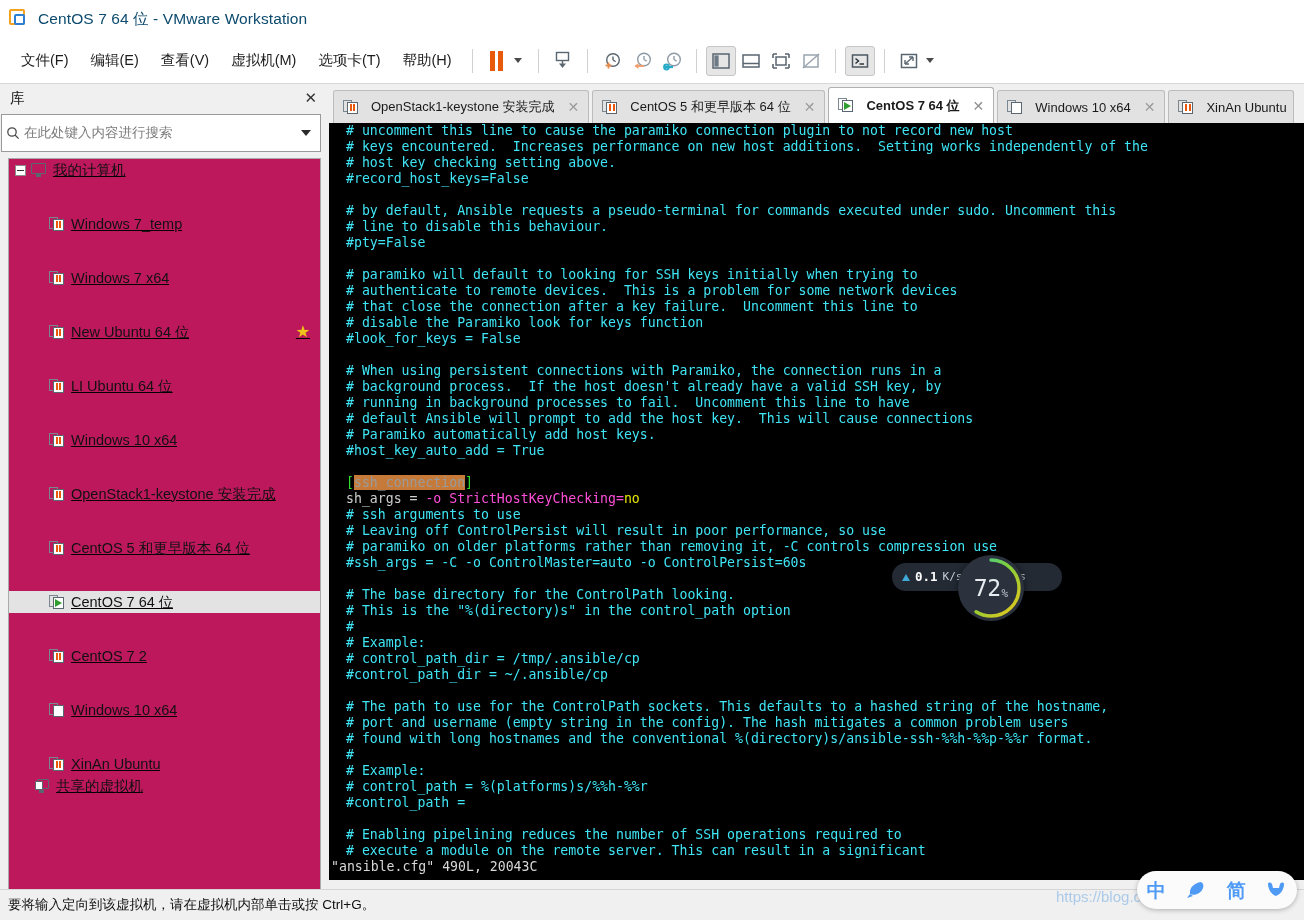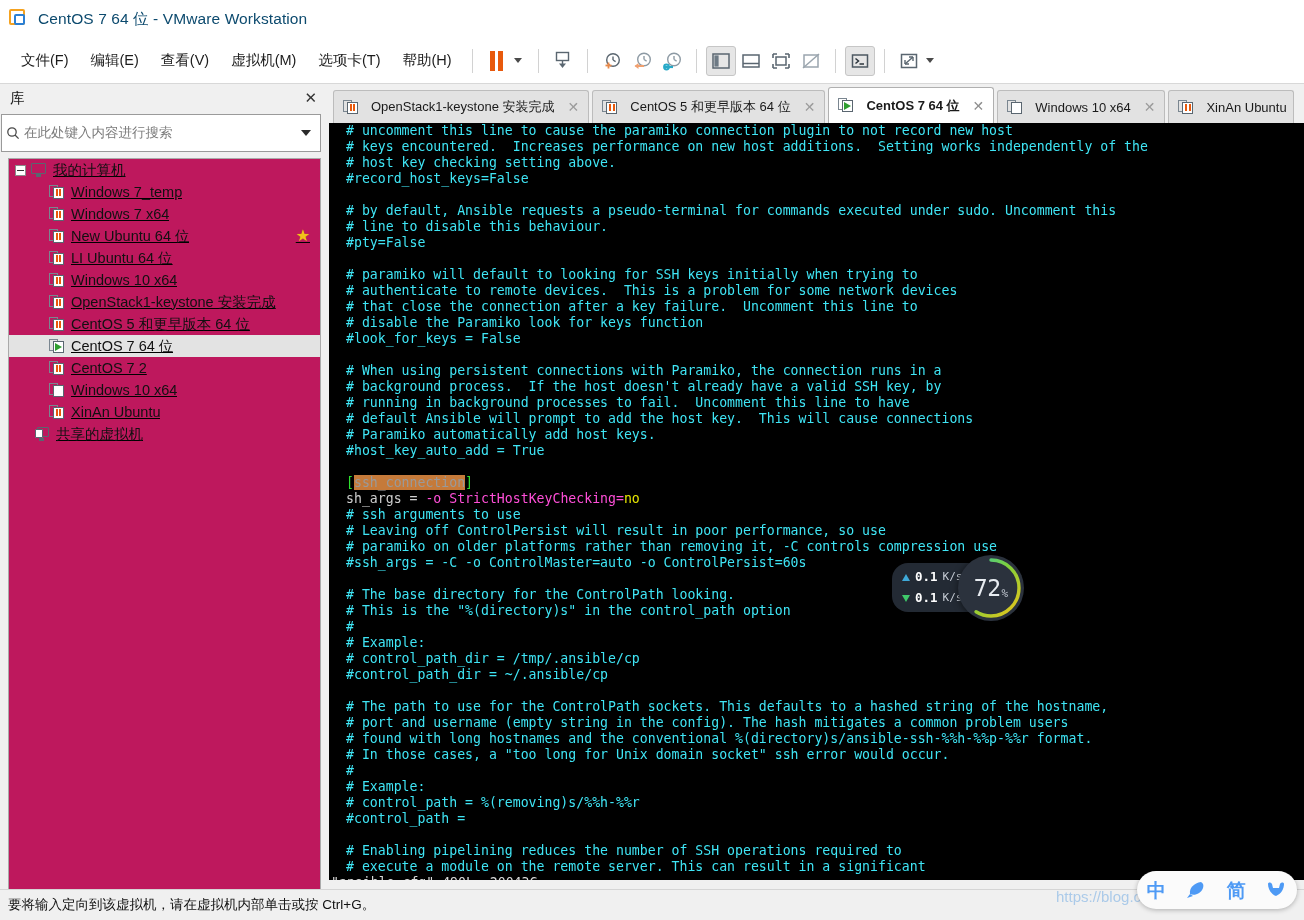--- a/index.html
+++ b/index.html
@@ -56,21 +56,21 @@
   .shared-ic{width:15px;height:14px;position:relative;margin-right:6px;flex:0 0 auto;}
   .shared-ic .s1{position:absolute;left:2px;top:0;width:12px;height:10px;border:1.4px solid #5a6670;box-sizing:border-box;border-radius:1px;}
   .shared-ic .s2{position:absolute;left:0;top:2px;width:8px;height:9px;border:1.4px solid #5a6670;box-sizing:border-box;background:#fff;border-radius:1px;}
   .shared-ic .st{position:absolute;left:4px;top:11px;width:5px;height:2.5px;background:#5a6670;}
   .vm-ic{width:16px;height:15px;position:relative;margin-right:6px;flex:0 0 auto;}
   .vm-ic .back{position:absolute;left:0;top:0;width:9px;height:12px;border:1.3px solid #7a8690;box-sizing:border-box;}
   .vm-ic .front{position:absolute;left:4px;top:2px;width:11px;height:12px;border:1.3px solid #5a6670;box-sizing:border-box;background:#fff;display:flex;align-items:center;justify-content:center;}
   .vm-ic .bars{display:flex;gap:1.5px;}
   .vm-ic .bars i{display:block;width:2px;height:7px;background:#e8590c;}
   .vm-ic .play{width:0;height:0;border-top:4.5px solid transparent;border-bottom:4.5px solid transparent;border-left:7px solid #2f9e2f;}
-  .trow.indent{padding-left:40px;}
+  .trow.indent{padding-left:40px;margin-top:32px;}
   .trow.indent2{padding-left:26px;}
   .trow.sel{background:#e3e3e3;}
   .trow .label{overflow:hidden;}
   .star{margin-left:auto;margin-right:10px;color:#f1c21b;font-size:16px;line-height:1;text-shadow:0 0 1px #c9a200;}
 
   
   .rightpane{width:975px;height:806px;position:relative;background:#f0f0f0;}
   .tabbar{height:39px;display:flex;align-items:flex-end;background:#f0f0f0;padding-left:4px;overflow:hidden;}
   .tab{
     height:33px;display:flex;align-items:center;gap:6px;
@@ -97,21 +97,21 @@
   .c-magenta{color:#ff4fd8;}
   .c-yellow{color:#e6e600;}
   .c-green{color:#2fe02f;}
   .hl{background:#c57a3a;color:#9a9a9a;}
   .statline{white-space:pre;color:#d8d8d8;padding-left:2px;height:16px;}
 
   
   .netwidget{position:absolute;left:563px;top:440px;display:flex;align-items:center;}
   .netpill{
     background:#232a34;border-radius:16px;padding:5px 36px 5px 10px;
-    display:flex;flex-direction:column;gap:3px;box-shadow:0 1px 6px rgba(0,0,0,.5);align-items:center;
+    display:flex;gap:3px;box-shadow:0 1px 6px rgba(0,0,0,.5);align-items:center;
   }
   .netrow{display:flex;align-items:center;gap:5px;height:18px;}
   .arrow-up{width:0;height:0;border-left:4px solid transparent;border-right:4px solid transparent;border-bottom:7px solid #3fa9d8;}
   .arrow-dn{width:0;height:0;border-left:4px solid transparent;border-right:4px solid transparent;border-top:7px solid #3fc96a;}
   .netval{color:#fff;font-size:12.5px;font-weight:bold;}
   .netunit{color:#c7cdd6;font-size:11px;}
   .gauge{
     position:absolute;left:66px;top:-8px;width:66px;height:66px;border-radius:50%;
     background:#2b323d;display:flex;align-items:center;justify-content:center;
     box-shadow:0 1px 7px rgba(0,0,0,.55);
@@ -529,24 +529,23 @@
             <div class="tline"><span class="c-cyan"># The base directory for the ControlPath looking.</span></div>
             <div class="tline"><span class="c-cyan"># This is the "%(directory)s" in the control_path option</span></div>
             <div class="tline"><span class="c-cyan">#</span></div>
             <div class="tline"><span class="c-cyan"># Example:</span></div>
             <div class="tline"><span class="c-cyan"># control_path_dir = /tmp/.ansible/cp</span></div>
             <div class="tline"><span class="c-cyan">#control_path_dir = ~/.ansible/cp</span></div>
             <div class="tline blank">&nbsp;</div>
             <div class="tline"><span class="c-cyan"># The path to use for the ControlPath sockets. This defaults to a hashed string of the hostname,</span></div>
             <div class="tline"><span class="c-cyan"># port and username (empty string in the config). The hash mitigates a common problem users</span></div>
             <div class="tline"><span class="c-cyan"># found with long hostnames and the conventional %(directory)s/ansible-ssh-%%h-%%p-%%r format.</span></div>
-            <div class="tline"><span class="c-cyan"># In those cases, a "too long for Unix domain socket" ssh error would occur.</span></div>
             <div class="tline"><span class="c-cyan">#</span></div>
             <div class="tline"><span class="c-cyan"># Example:</span></div>
-            <div class="tline"><span class="c-cyan"># control_path = %(removing)s/%%h-%%r</span></div>
+            <div class="tline"><span class="c-cyan"># control_path = %(platforms)s/%%h-%%r</span></div>
             <div class="tline"><span class="c-cyan">#control_path =</span></div>
             <div class="tline blank">&nbsp;</div>
             <div class="tline"><span class="c-cyan"># Enabling pipelining reduces the number of SSH operations required to</span></div>
             <div class="tline"><span class="c-cyan"># execute a module on the remote server. This can result in a significant</span></div>
           </div>
         <div class="statline">"ansible.cfg" 490L, 20043C</div>
 
         <div class="netwidget">
           <div class="netpill">
             <div class="netrow">

